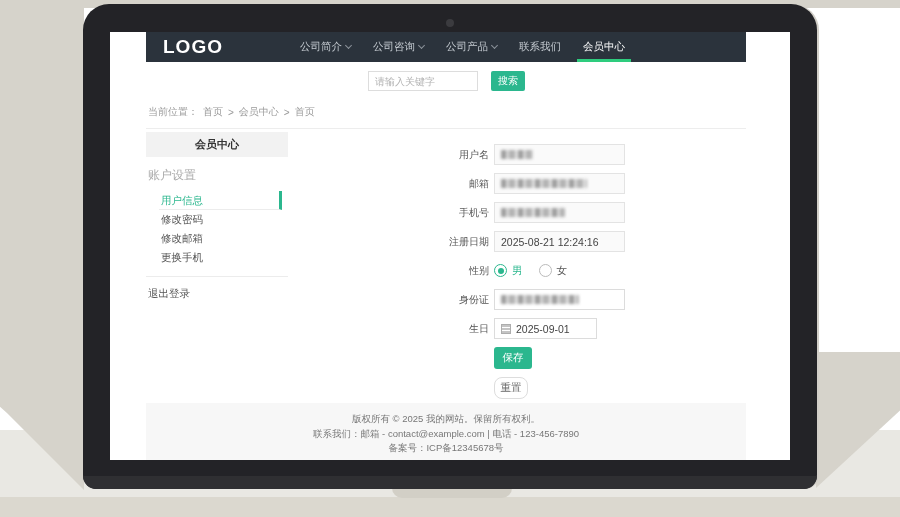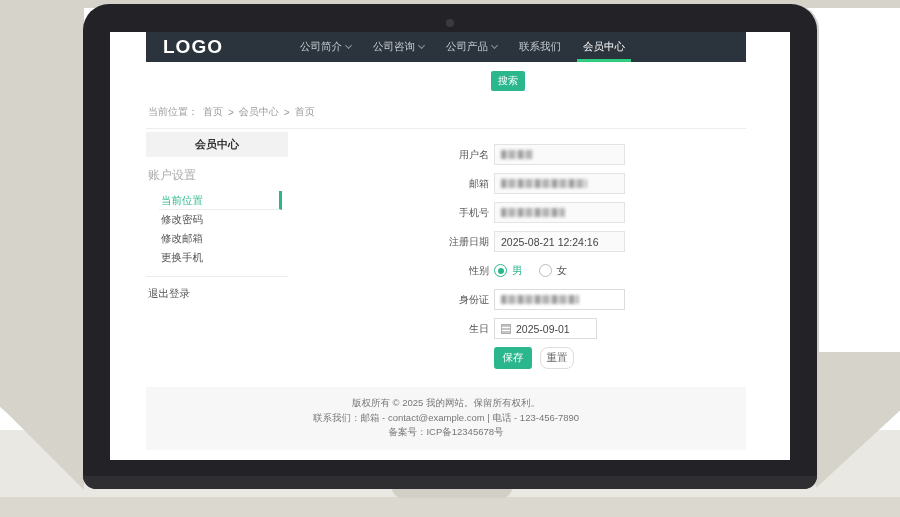--- a/index.html
+++ b/index.html
@@ -78,21 +78,21 @@
   .radio { width:13px; height:13px; border-radius:50%; border:1px solid #bbb; background:#fff;
            display:inline-flex; align-items:center; justify-content:center; }
   .radio.checked { border-color:#2bb78e; }
   .radio.checked::after { content:''; width:6px; height:6px; border-radius:50%; background:#2bb78e; }
   .radio-opt.selected .radio-label { color:#2bb78e; }
 
   .cal { width:10px; height:10px; margin-right:5px; border:1px solid #adadad; background:
          repeating-linear-gradient(0deg,#c4c4c4 0 2px,#fff 2px 3px),
          repeating-linear-gradient(90deg,#c4c4c4 0 2px,#fff 2px 3px); }
 
-  .btn-row { margin-left:206px; display:flex; gap:8px; }
+  .btn-row { margin-left:206px; display:flex; gap:8px;flex-direction:column; }
   .btn-save { width:38px; height:22px; background:#2bb78e; color:#fff; border:none; border-radius:3px;
               font-size:10.5px; cursor:pointer; font-family:inherit; }
   .btn-reset { width:34px; height:22px; background:#fff; border:1px solid #ddd; color:#666; border-radius:8px;
                font-size:10.5px; cursor:pointer; font-family:inherit; }
 
   .footer { margin-top:4px; background:#f7f7f7; text-align:center; padding:9px 0 10px;
             font-size:9.5px; color:#777; }
   .footer div { line-height:1.55; }
 </style>
 </head>
@@ -132,38 +132,39 @@
             <div class="nav-item">
               <span>联系我们</span>
             </div>
             <div class="nav-item active">
               <span>会员中心</span>
             </div>
           </div>
         </div>
 
         <div class="search-row">
+          <input class="search-input" type="text" placeholder="请输入关键字" style="">
           <button class="search-btn">搜索</button>
         </div>
 
         <div class="breadcrumb">
           <span>当前位置：</span>
           <span class="crumb">首页</span>
           <span>&gt;</span>
           <span class="crumb">会员中心</span>
           <span>&gt;</span>
           <span class="crumb">首页</span>
         </div>
 
         <div class="main">
 
           <div class="sidebar">
             <div class="sb-title">会员中心</div>
             <div class="sb-section">账户设置</div>
-            <div class="sb-item active">当前位置</div>
+            <div class="sb-item active">用户信息</div>
             <div class="sb-item">修改密码</div>
             <div class="sb-item">修改邮箱</div>
             <div class="sb-item">更换手机</div>
             <div class="sb-divider"></div>
             <div class="sb-logout">退出登录</div>
           </div>
 
           <div class="content">
 
             <div class="frow">

